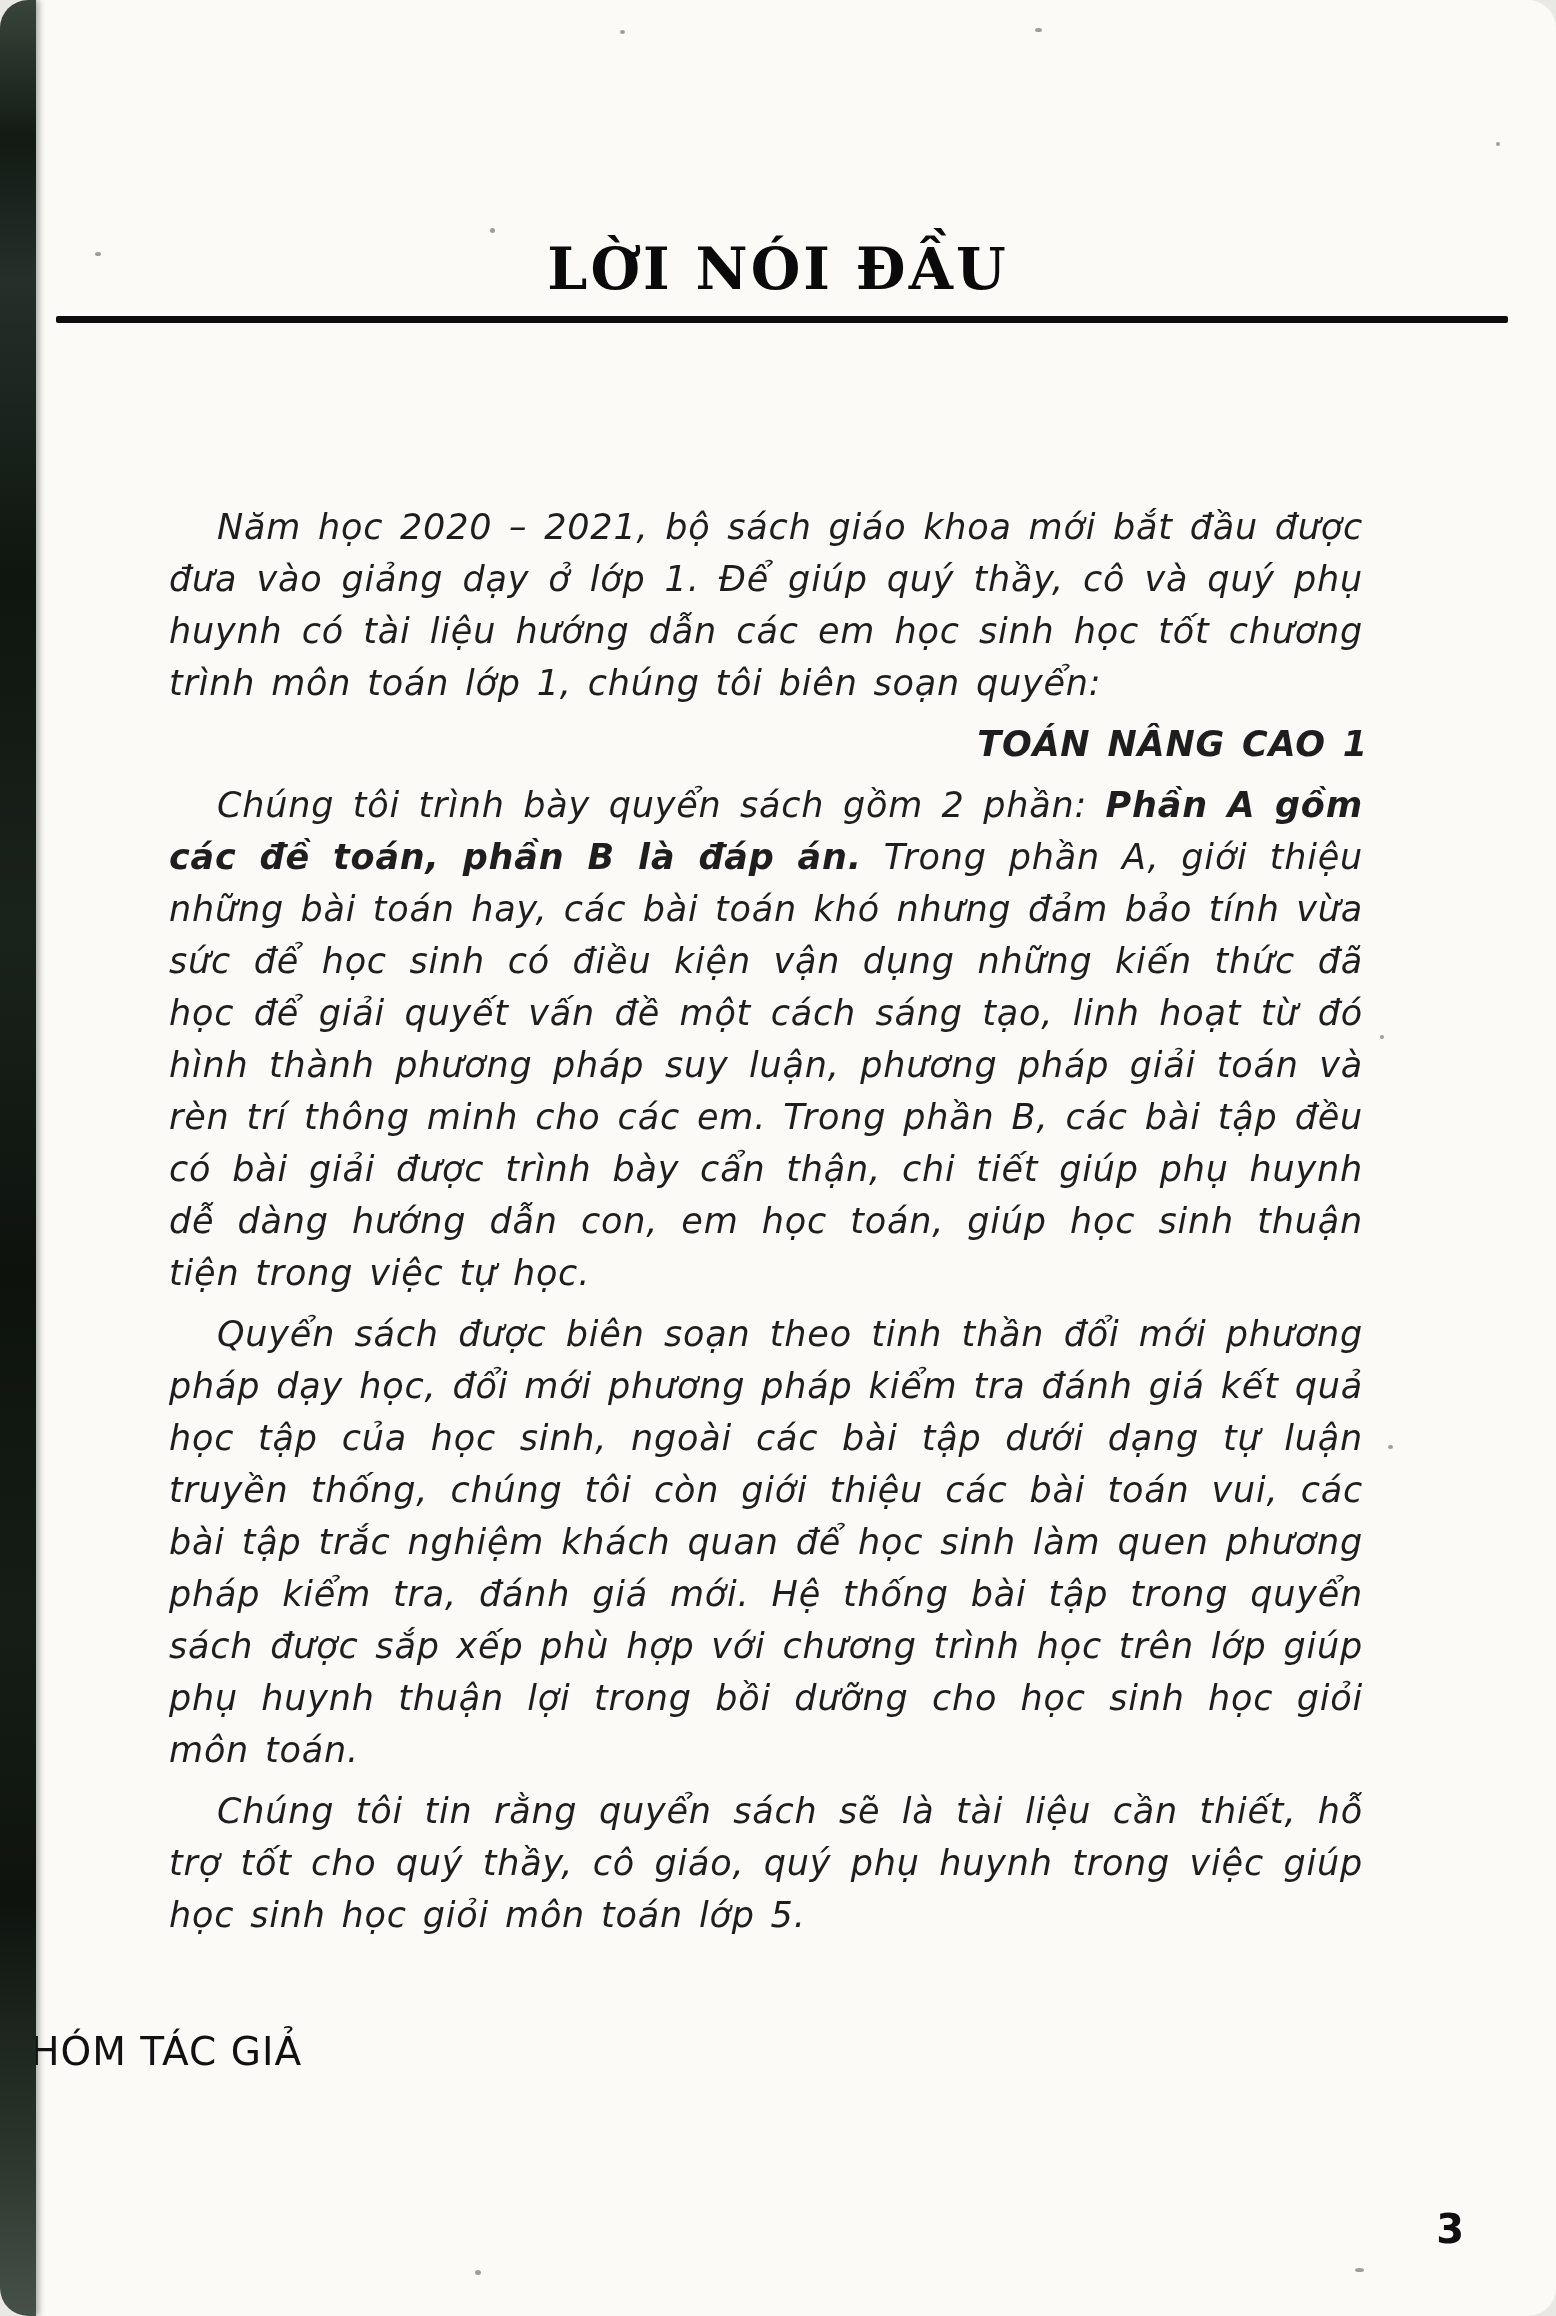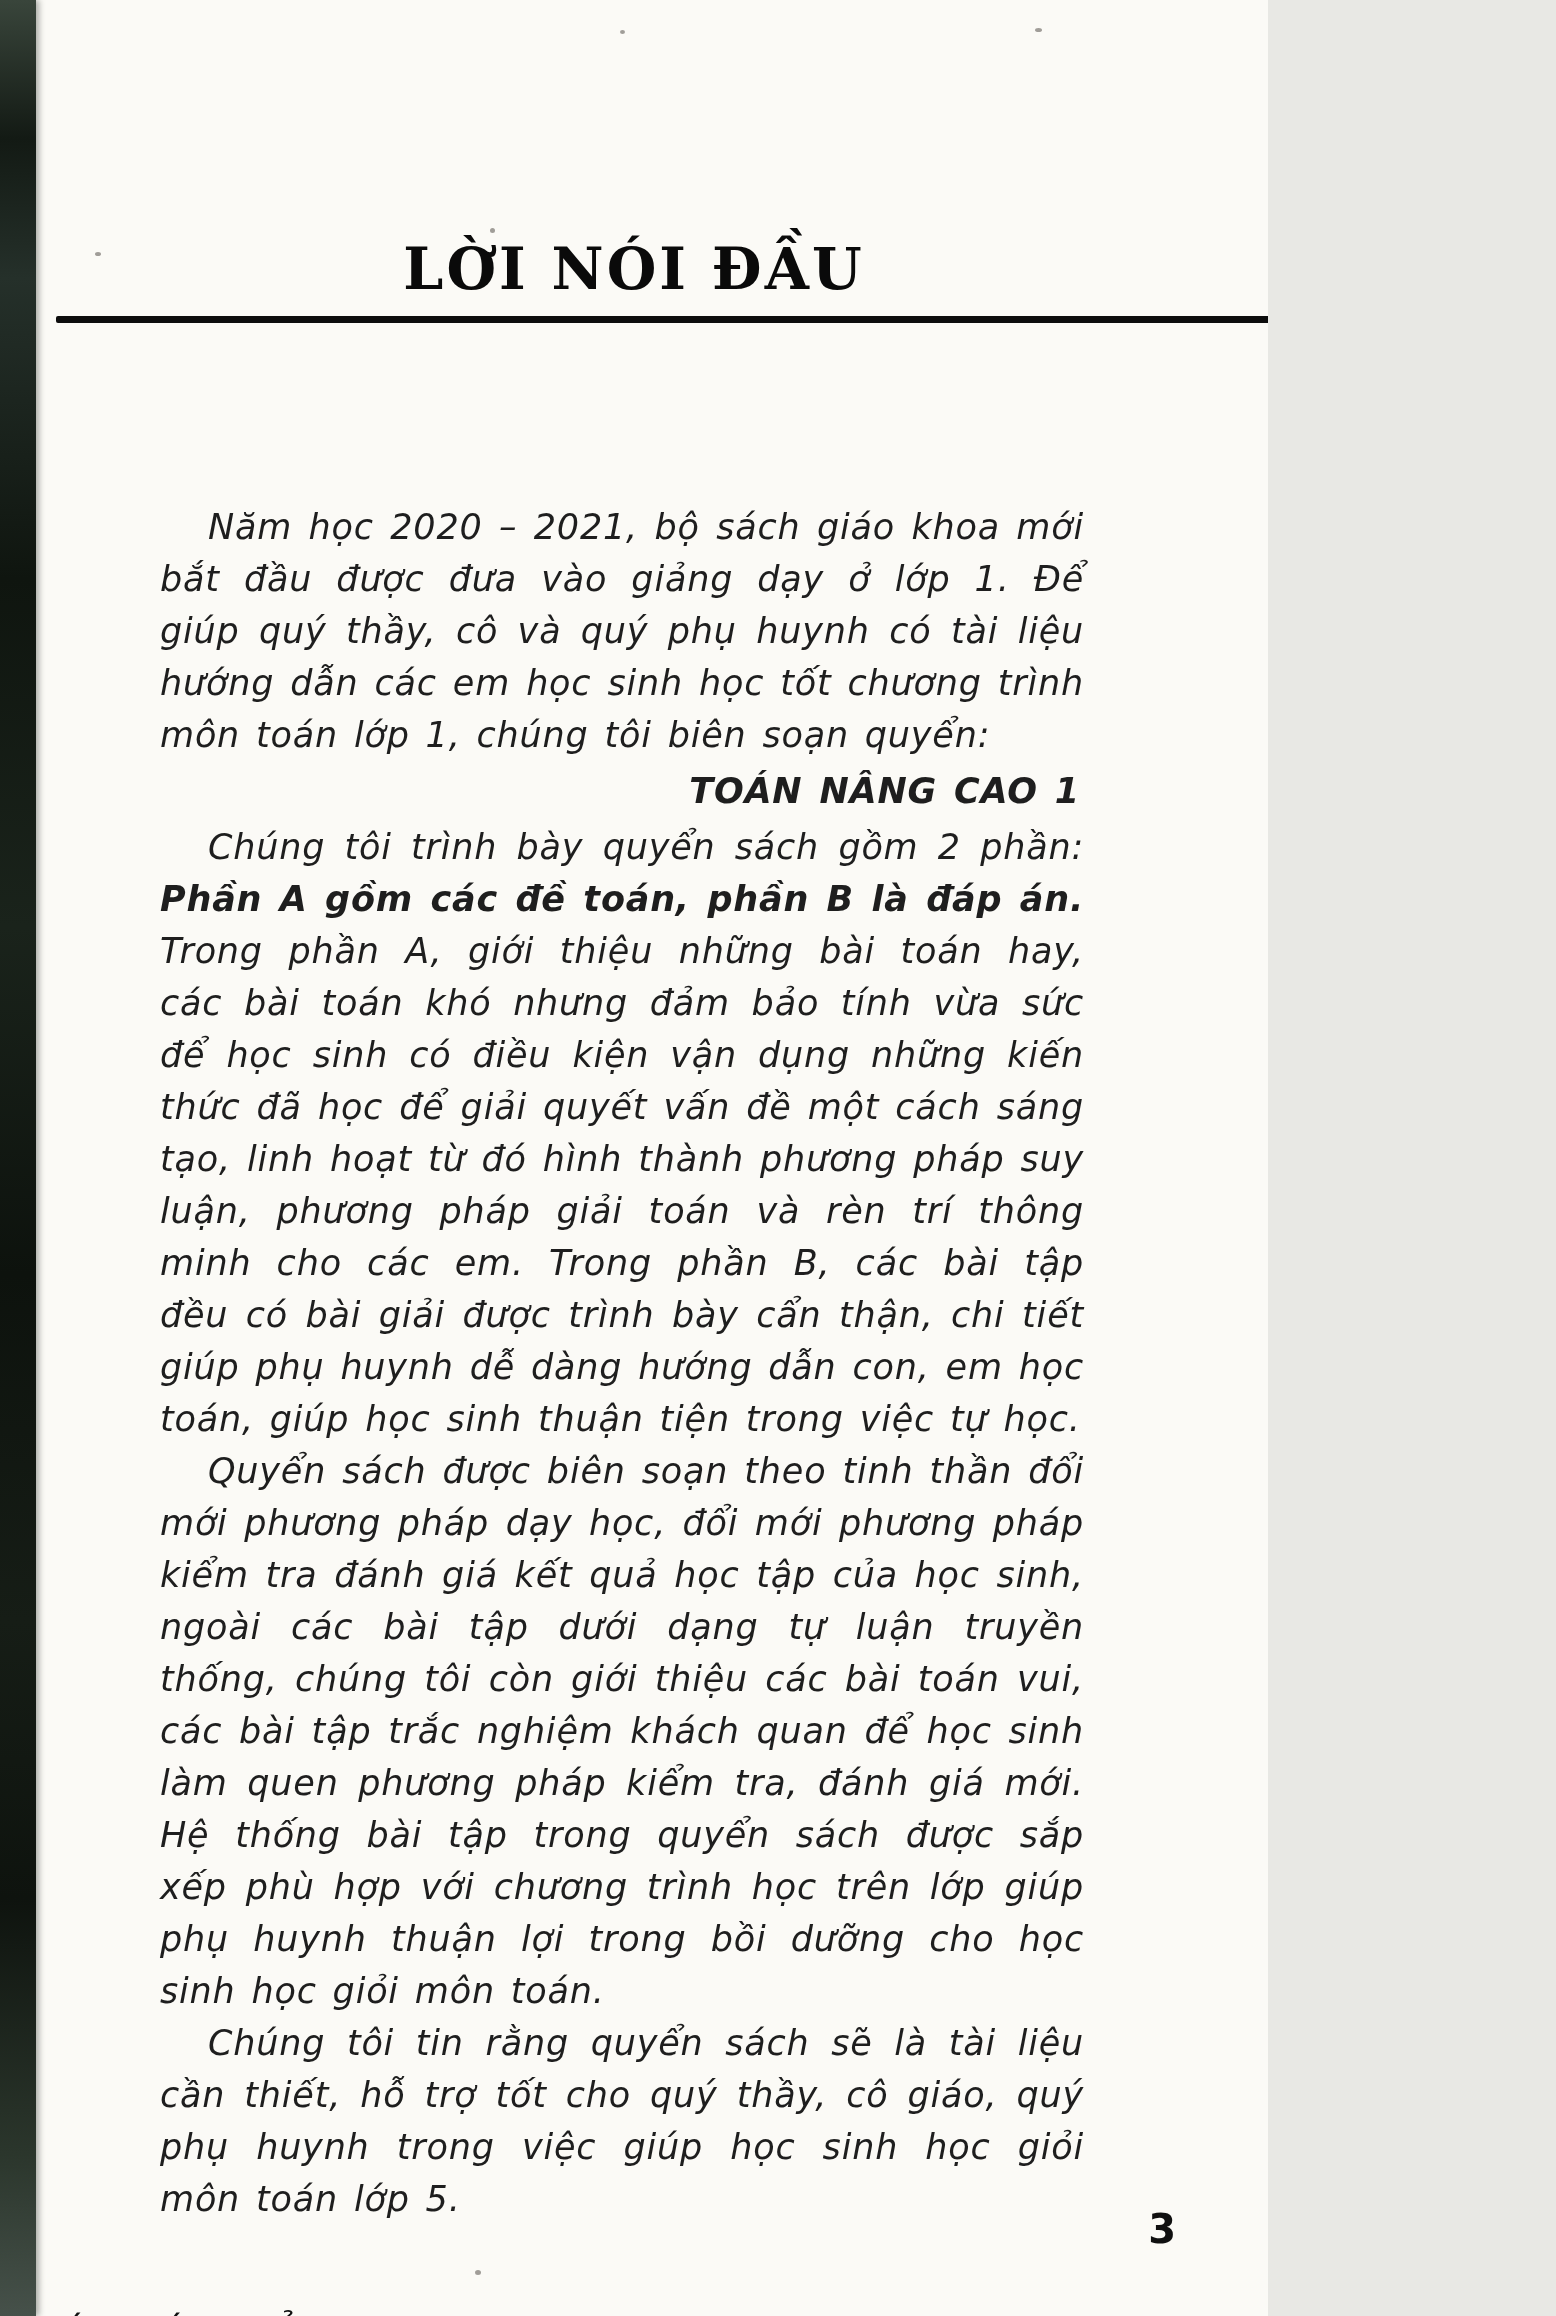--- a/index.html
+++ b/index.html
@@ -2,26 +2,27 @@
 <html><head>
 <meta charset="utf-8">
 <style>
   html, body {
     margin: 0;
     padding: 0;
     background: #e8e8e4;
   }
   .page {
     position: relative;
-    width: 1268px;
+    width: 1556px;
     height: 2316px;
     background: #fbfaf6;
     overflow: hidden;
     font-family: "DejaVu Sans", sans-serif;
     color: #1c1c1c;
+    border-radius: 28px;
   }
   
   .binding-strip {
     position: absolute;
     left: 0;
     top: 0;
     width: 36px;
     height: 100%;
     background: linear-gradient(180deg,
       #39453b 0%,
@@ -57,21 +58,21 @@
     margin: 178px 184px 0 160px;
     font-style: italic;
     font-size: 35px;
     line-height: 52px;
     letter-spacing: 0.8px;
     word-spacing: 4px;
     text-align: justify;
     color: #1e1e1e;
   }
   .para {
-    margin: 0;
+    margin: 9px;
     text-indent: 48px;
   }
   .book-title {
     margin: 4px;
     text-align: right;
     text-indent: 0;
     font-weight: 700;
   }
   .emph {
     font-weight: 700;

